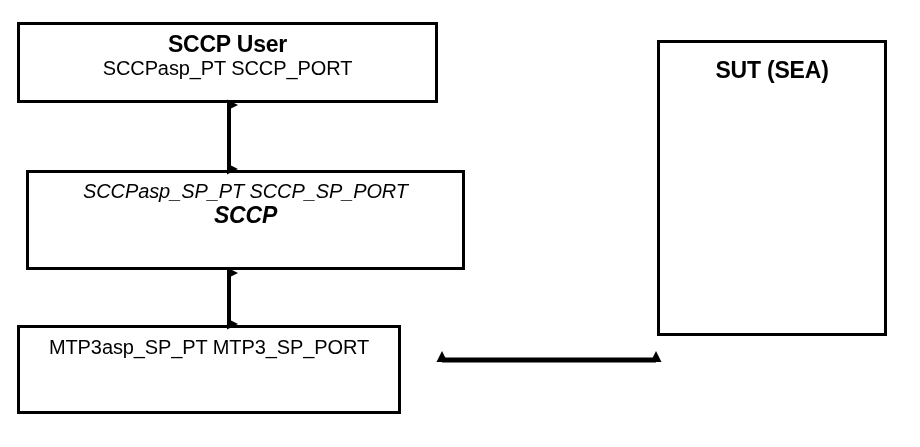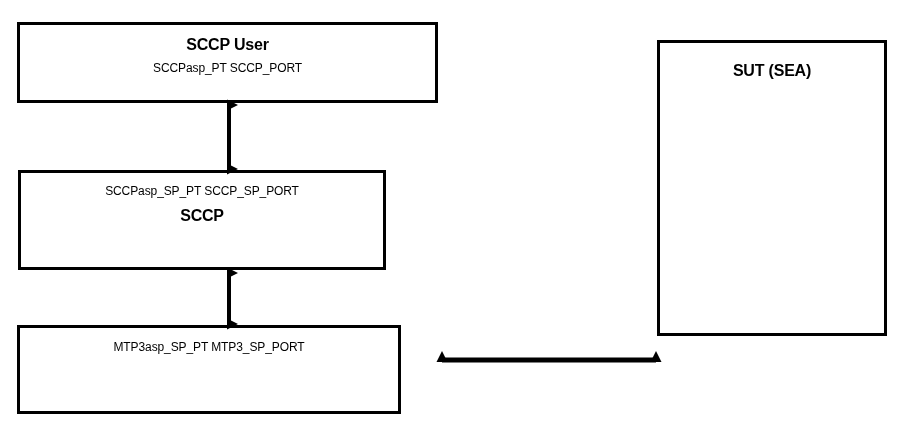--- a/index.html
+++ b/index.html
@@ -23,36 +23,36 @@
     background: #ffffff;
   }
   .box-inner {
     position: absolute;
     left: 0;
     right: 0;
     text-align: center;
   }
   .line-bold {
     font-weight: bold;
-    font-size: 16px;
+    font-size: 23px;
     line-height: 27px;
     letter-spacing: -0.2px;
     white-space: nowrap;
   }
   .line-plain {
     font-weight: normal;
-    font-size: 12px;
+    font-size: 20px;
     line-height: 21px;
     letter-spacing: -0.1px;
     white-space: nowrap;
   }
 
   
   #box-sccp-user { left: 17px;  top: 22px;  width: 421px; height: 81px; }
-  #box-sccp      { left: 18px;  top: 170px; width: 368px; height: 100px; }
+  #box-sccp      { left: 26px;  top: 170px; width: 439px; height: 100px; font-style: italic; }
   #box-mtp3      { left: 17px;  top: 325px; width: 384px; height: 89px; }
   #box-sut       { left: 657px; top: 40px;  width: 230px; height: 296px; }
 
   
   #txt-sccp-user { top: 6px; }
   #txt-sccp      { top: 8px; }
   #txt-mtp3      { top: 9px; }
   #txt-sut       { top: 14px; }
 
   

